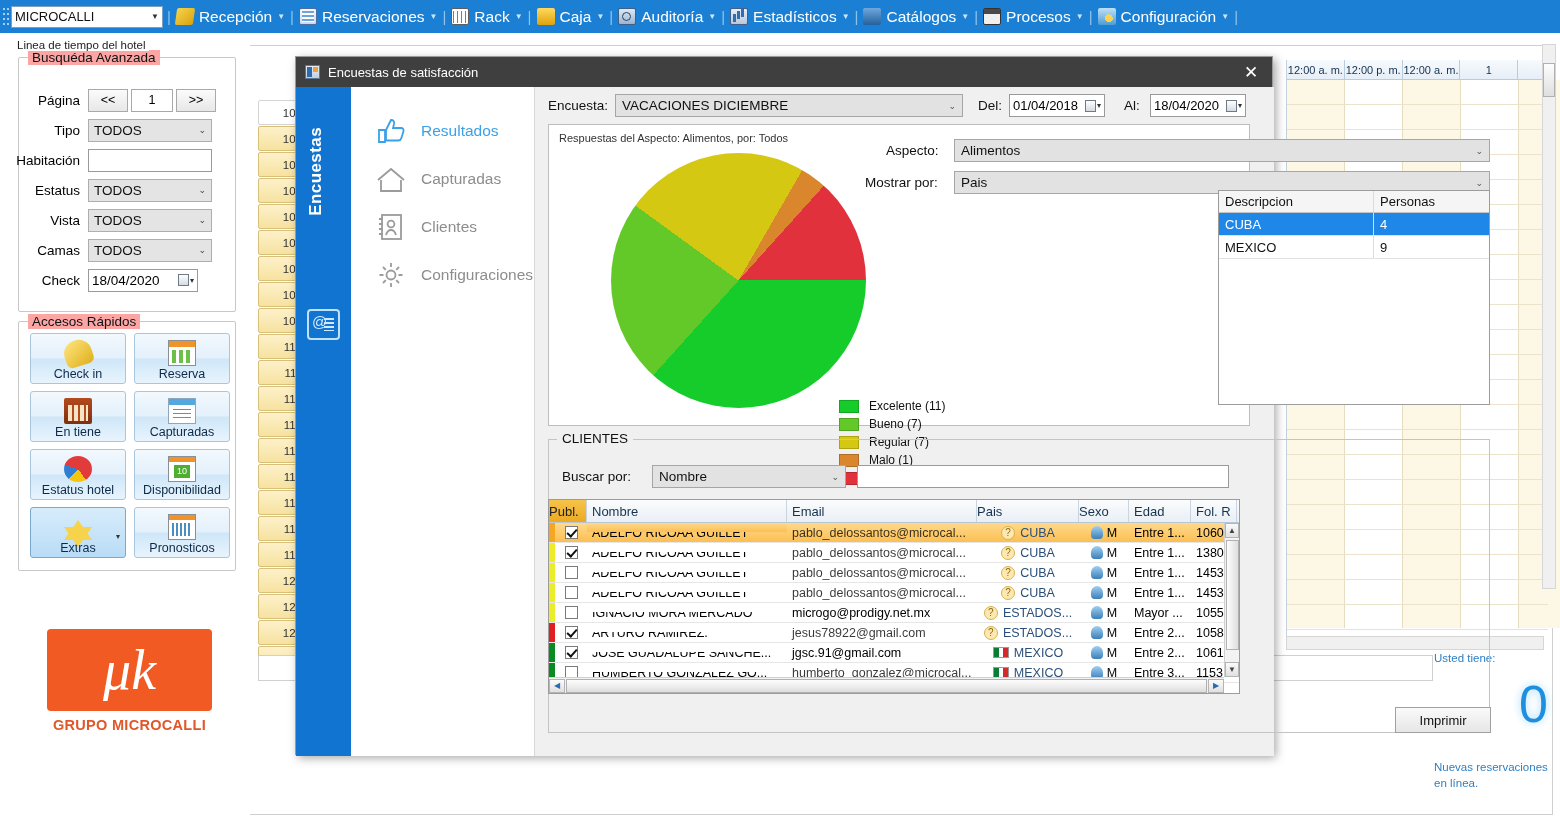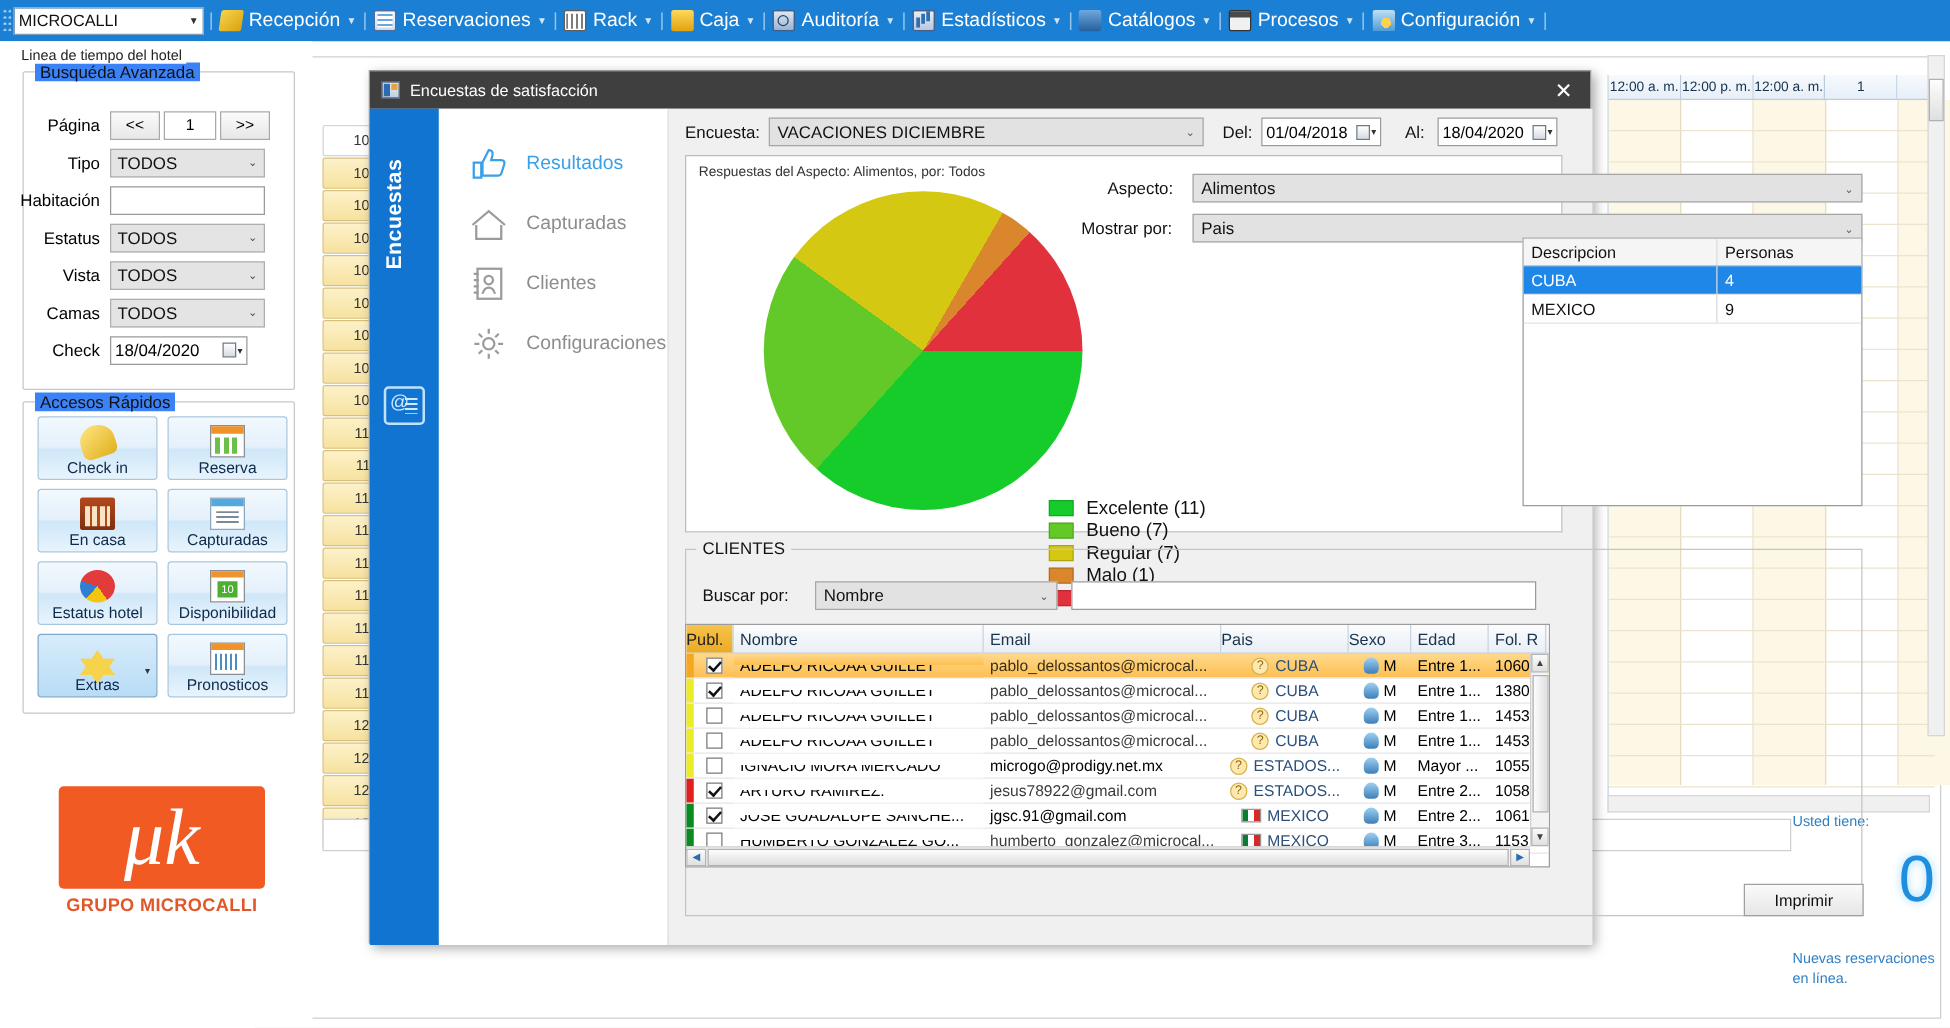--- a/index.html
+++ b/index.html
@@ -47,21 +47,21 @@
   .ico-estad:after{content:"";position:absolute;left:2px;bottom:2px;width:3px;height:8px;
       background:#2d6fb5;box-shadow:4px -3px 0 #2d6fb5, 8px -5px 0 #2d6fb5;}
   .ico-catal { background:linear-gradient(#6fa8dc,#24609e); border-radius:50% 50% 40% 40%; }
   .ico-proc { background:#f0f0f0; border:1px solid #333; }
   .ico-proc:after{content:"";position:absolute;left:0;top:0;right:0;height:5px;background:#4a4a4a;}
   .ico-config { background:radial-gradient(circle at 60% 60%, #ffd24d 0 4px, transparent 4px),
       linear-gradient(#bfe0f5,#4d9cd6); border-radius:3px; }
 
   
   #leftpanel { position:absolute; left:0; top:33px; width:250px; height:789px; background:#fff; }
-  .grp-legend { position:absolute; font-size:12.5px; background:#3b82f6; padding:0 4px; color:#111; }
+  .grp-legend { position:absolute; font-size:12.5px; background:#fca5a5; padding:0 4px; color:#111; }
   .groupbox { position:absolute; border:1px solid #c8c8c8; border-radius:2px; }
 
   #lbl-linea { position:absolute; left:14px; top:39px; font-size:11.5px; color:#222; background:#fff; padding:0 3px; z-index:3;}
   #box-linea { position:absolute; left:8px; top:45px; width:1545px; height:770px; border:1px solid #cfcfcf; }
 
   #box-busq { left:18px; top:24px; width:218px; height:255px; }
   #lbl-busq { left:28px; top:17px; font-size:13.5px; }
 
   .frow { position:absolute; display:flex; align-items:center; height:24px; }
   .flabel { width:78px; text-align:right; padding-right:8px; font-size:13.5px; color:#000; }
@@ -113,21 +113,21 @@
      border-left:14px solid transparent;border-right:14px solid transparent;border-top:20px solid #f6d34b;}
   .i-pron { background:#fff; border:1px solid #8a8f96;}
   .i-pron:after{content:"";position:absolute;left:0;top:0;right:0;height:5px;background:#f0932b;}
   .i-pron:before{content:"";position:absolute;left:3px;top:8px;right:3px;bottom:3px;
      background:repeating-linear-gradient(90deg,#4a8fc4 0 2px,#fff 2px 4px);}
   .qcaret{position:absolute; right:5px; bottom:16px; font-size:8px; color:#333;}
 
   #logobox { position:absolute; left:47px; top:596px; width:165px; height:120px; }
   #logomark { width:165px; height:82px; background:#f15a22; border-radius:4px;
      display:flex; align-items:center; justify-content:center; }
-  #logomark .mu { font-family:"Liberation Serif", serif; font-style:italic; font-size:64px; color:#fff; line-height:1;}
+  #logomark .mu { font-family:"Liberation Serif", serif; font-style:italic; font-size:56px; color:#fff; line-height:1;}
   #logotxt { text-align:center; font-size:14.5px; color:#e2572a; font-weight:bold; margin-top:6px; letter-spacing:.3px;}
 
   
   #roomstrip { position:absolute; left:258px; top:100px; width:50px; height:555px; }
   .roomcell { width:48px; height:25px; margin-bottom:1px;
      background:linear-gradient(#fdf1c9,#f6e2a0); border:1px solid #d9c07a; border-radius:2px;
      font-size:11.5px; color:#333; display:flex; align-items:center; justify-content:flex-end;
      padding-right:3px; }
   .roomcell.first { background:#fff; border-color:#d5d5d5; }
 
@@ -205,21 +205,21 @@
   .dbox { position:absolute; height:23px; background:#fff; border:1px solid #9a9a9a;
      display:flex; align-items:center; justify-content:space-between; padding:0 3px; font-size:13px; }
 
   #chartpanel { position:absolute; left:13px; top:37px; width:702px; height:302px;
      background:#fff; border:1px solid #bdbdbd; }
   #chart-caption { position:absolute; left:10px; top:7px; font-size:11px; color:#333; }
 
   #pie { position:absolute; left:62px; top:28px; width:255px; height:255px; border-radius:50%; }
 
   #legend { position:absolute; left:290px; top:272px; }
-  .leg-row { display:flex; align-items:center; height:18px; font-size:15px; color:#111; }
+  .leg-row { display:flex; align-items:center; height:18px; font-size:12px; color:#111; }
   .leg-sw { width:20px; height:13px; margin-right:10px; border:1px solid rgba(0,0,0,.18); }
 
   #grid1 { position:absolute; left:683px; top:103px; width:272px; height:215px;
      background:#fff; border:1px solid #9c9c9c; }
   .g1-head { display:flex; height:22px; background:#f5f5f5; border-bottom:1px solid #c4c4c4; }
   .g1-head div { font-size:13px; color:#111; display:flex; align-items:center; padding-left:6px; }
   .g1-row { display:flex; height:23px; border-bottom:1px solid #e2e2e2; }
   .g1-row div { font-size:13px; color:#111; display:flex; align-items:center; padding-left:6px; }
   .g1-row.sel { background:#1f87e8; }
   .g1-row.sel div { color:#fff; }
@@ -419,21 +419,21 @@
   <div class="qbtn" style="left:30px; top:300px;text-align:center;">
     <span class="qico i-bell"></span>
     <span>Check in</span>
   </div>
   <div class="qbtn" style="left:134px; top:300px;">
     <span class="qico i-cal"></span>
     <span>Reserva</span>
   </div>
   <div class="qbtn" style="left:30px; top:358px;">
     <span class="qico i-house"></span>
-    <span>En casa</span>
+    <span>En tiene</span>
   </div>
   <div class="qbtn" style="left:134px; top:358px;">
     <span class="qico i-list"></span>
     <span>Capturadas</span>
   </div>
   <div class="qbtn" style="left:30px; top:416px;">
     <span class="qico i-pie"></span>
     <span>Estatus hotel</span>
   </div>
   <div class="qbtn" style="left:134px; top:416px;">

